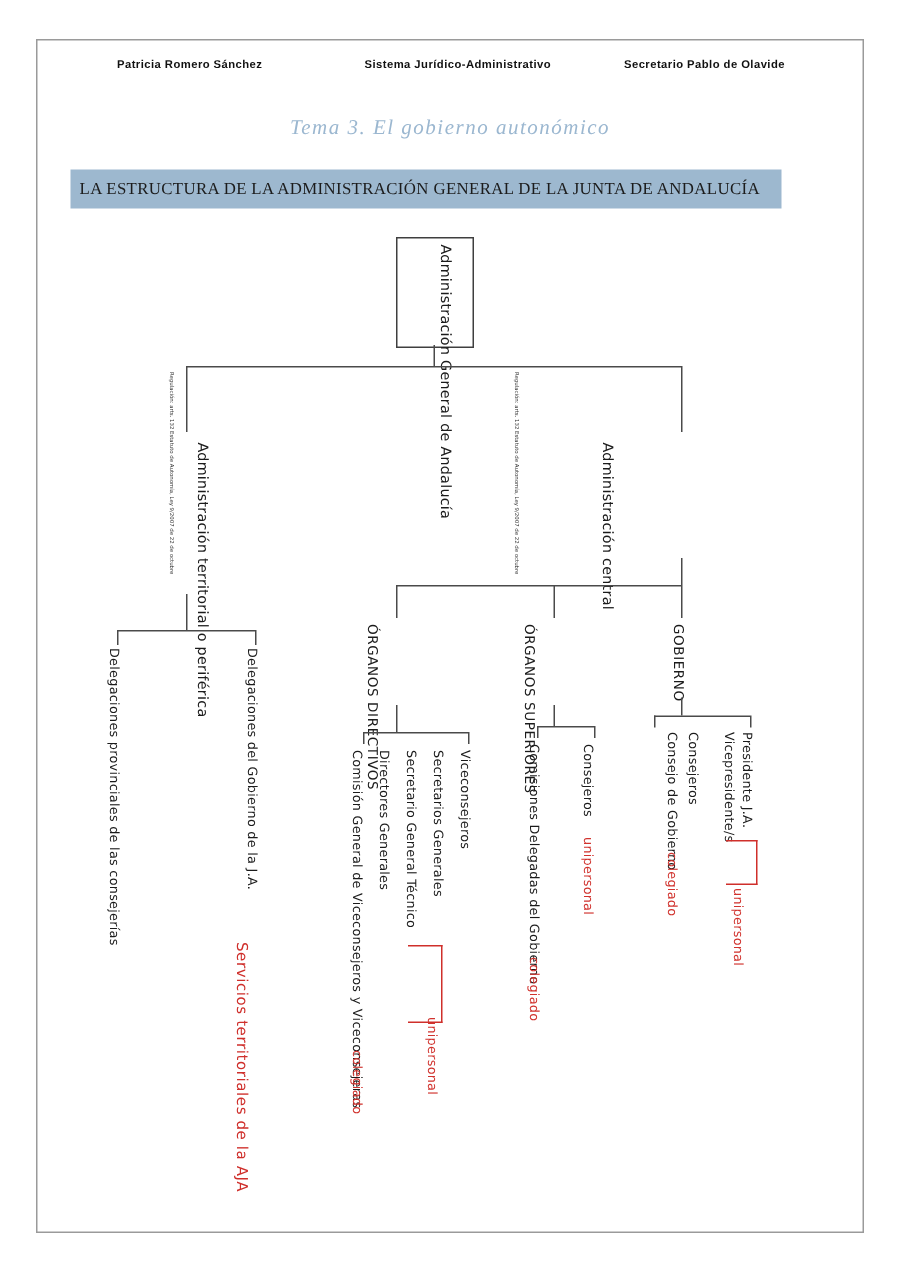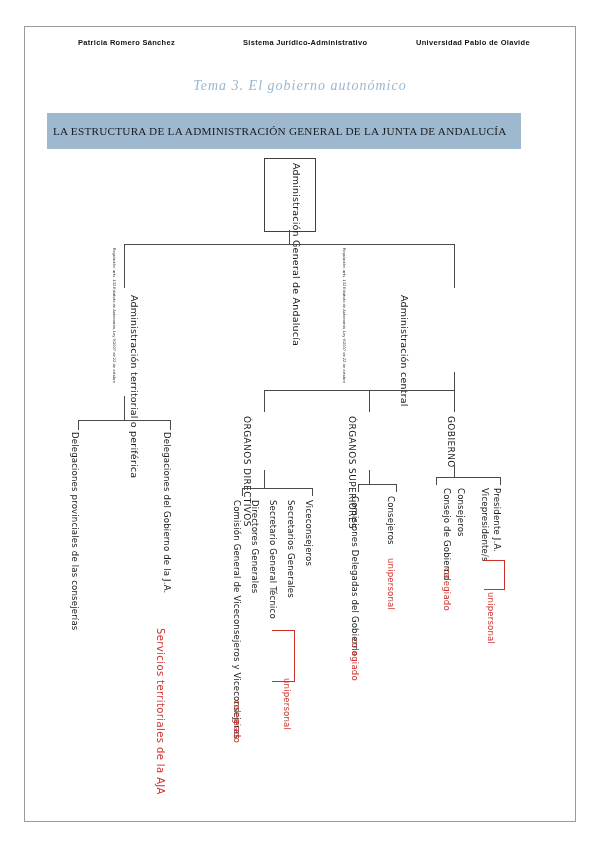--- a/index.html
+++ b/index.html
@@ -58,21 +58,21 @@
     font-style: italic;
     font-size: 14px;
     color: #9bb7d0;
     letter-spacing: 1px;
   }
   .title-bar {
     position: absolute;
     left: 47px;
     top: 113px;
     width: 474px;
-    height: 36px;
+    height: 26px;
     background: #9db8cf;
     display: flex;
     align-items: center;
   }
   .title-bar span {
     font-family: "Liberation Serif", serif;
     font-size: 11.2px;
     color: #1c1c1c;
     letter-spacing: .25px;
     padding-left: 6px;
@@ -123,21 +123,21 @@
 </style>
 </head>
 <body>
 
 <div id="page">
   <div id="page-frame"></div>
 
   <div class="hdr-row">
     <div class="hdr-item hdr-left">Patricia Romero Sánchez</div>
     <div class="hdr-item hdr-mid">Sistema Jurídico-Administrativo</div>
-    <div class="hdr-item hdr-right">Universidad Pablo de Olavide</div>
+    <div class="hdr-item hdr-right">Secretario Pablo de Olavide</div>
   </div>
 
   <div class="tema">Tema 3. El gobierno autonómico</div>
 
   <div class="title-bar">
     <span>LA ESTRUCTURA DE LA ADMINISTRACIÓN GENERAL DE LA JUNTA DE ANDALUCÍA</span>
   </div>
 
   <div id="diagram">
 

